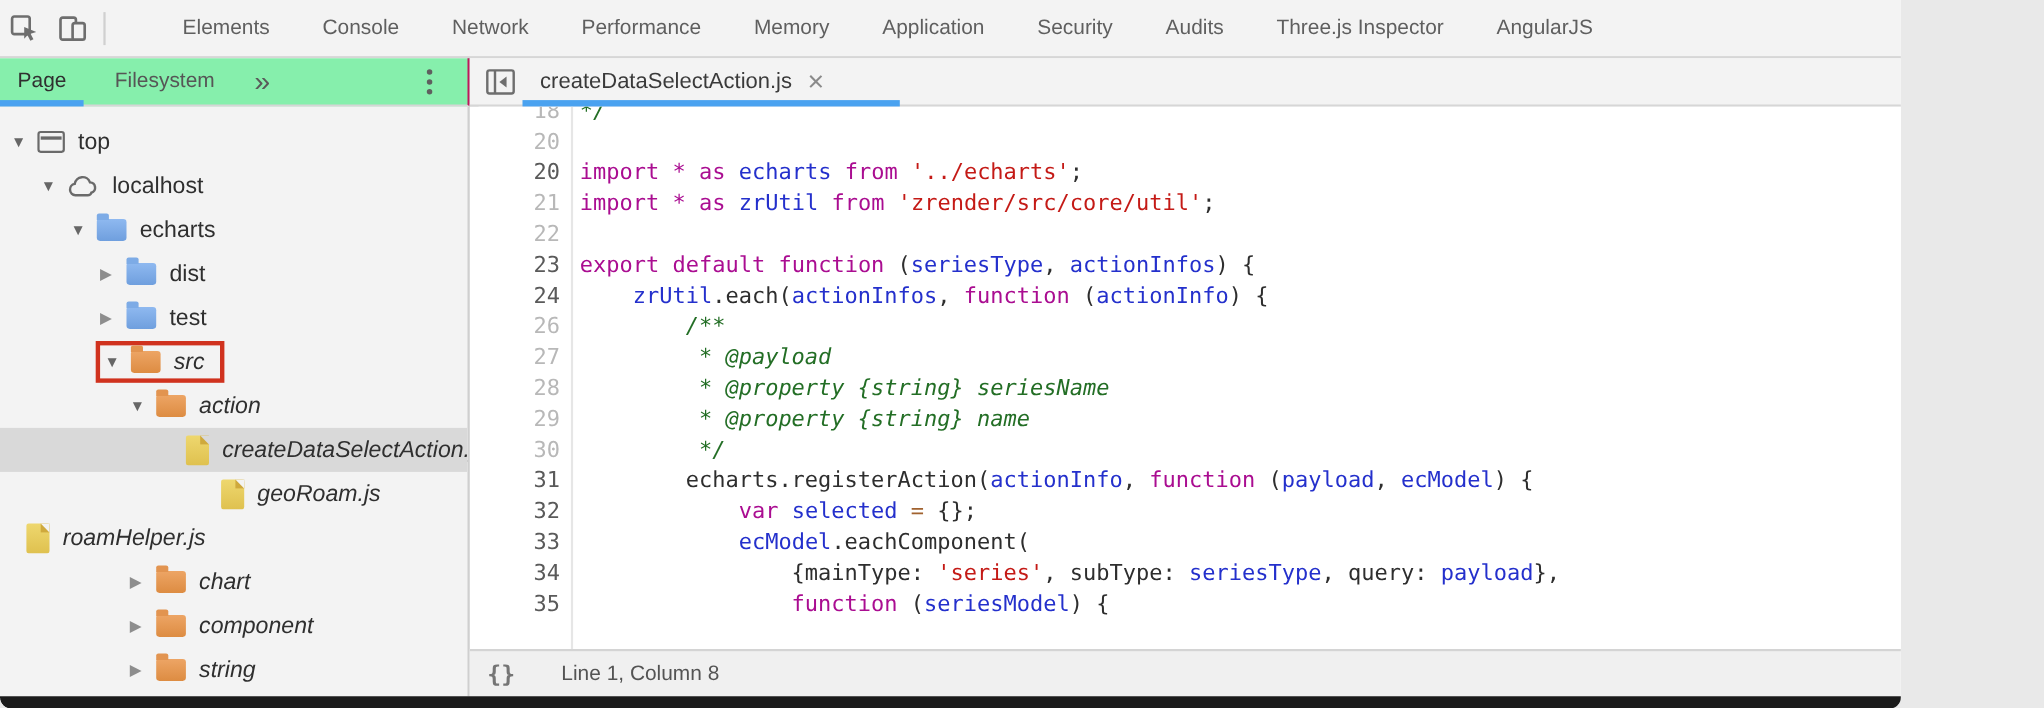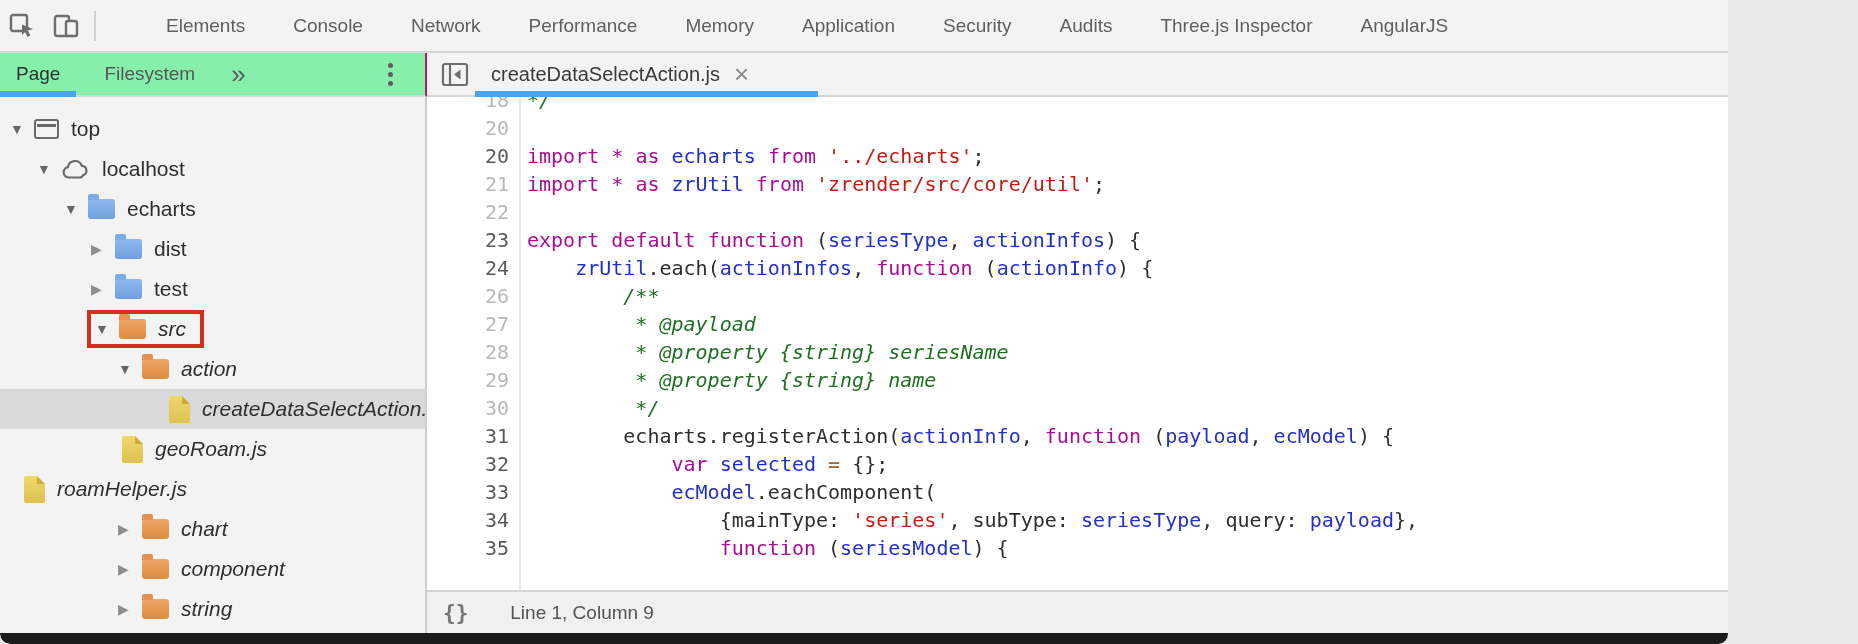--- a/index.html
+++ b/index.html
@@ -237,21 +237,21 @@
           <span class="tree-label italic">action</span>
         </span>
       </div>
       <div class="tree-row selected" style="padding-left: 145px;">
         <span class="tree-inner">
           <span class="arrow"></span>
           <span class="tree-icon ic-file"></span>
           <span class="tree-label italic">createDataSelectAction.js</span>
         </span>
       </div>
-      <div class="tree-row" style="padding-left: 98px;">
+      <div class="tree-row" style="padding-left: 98px; justify-content: center;">
         <span class="tree-inner">
           <span class="arrow"></span>
           <span class="tree-icon ic-file"></span>
           <span class="tree-label italic">geoRoam.js</span>
         </span>
       </div>
       <div class="tree-row" style="">
         <span class="tree-inner">
           <span class="arrow"></span>
           <span class="tree-icon ic-file"></span>
@@ -350,17 +350,17 @@
         </div>
         <div class="code-line">
           <div class="gutter-cell d">35</div>
           <div class="code-cell"><span class="tk-p">                </span><span class="tk-k">function</span><span class="tk-p"> (</span><span class="tk-v">seriesModel</span><span class="tk-p">) {</span></div>
         </div>
       </div>
   </div>
 
   <div class="statusbar">
     <span class="pp">{}</span>
-    <span class="pos">Line 1, Column 9</span>
+    <span class="pos">Line 1, Column 8</span>
   </div>
 
   <div class="bottom-strip"></div>
 </div>
 
 </body></html>

